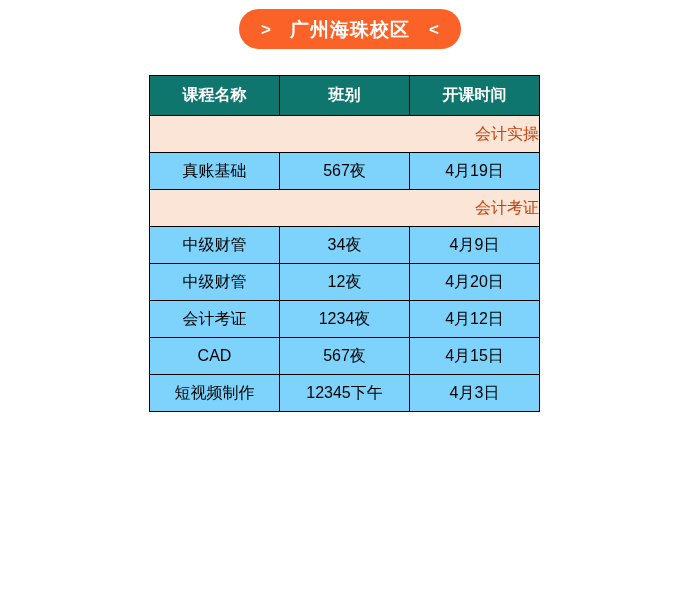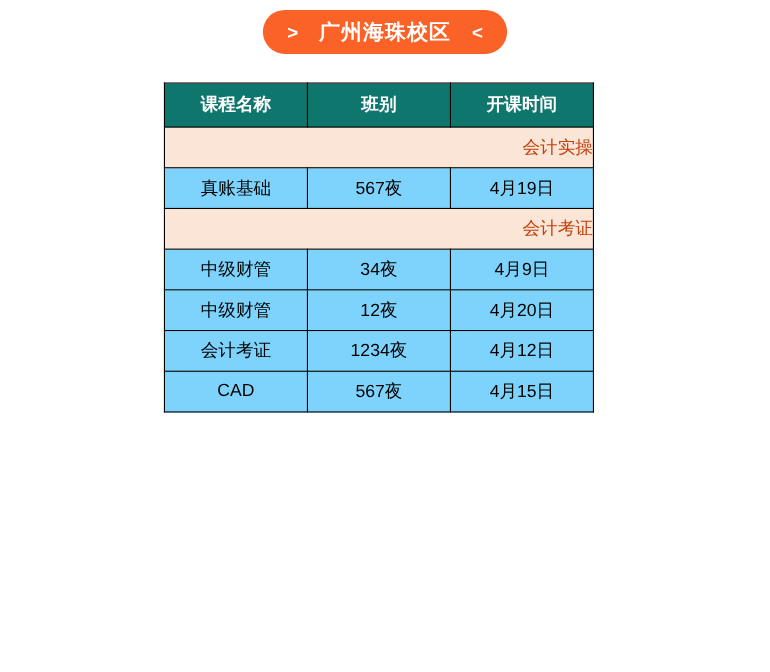--- a/index.html
+++ b/index.html
@@ -143,17 +143,22 @@
           <tr class="data-row">
             <td>会计考证</td>
             <td>1234夜</td>
             <td>4月12日</td>
           </tr>
           <tr class="data-row">
             <td>CAD</td>
             <td>567夜</td>
             <td>4月15日</td>
           </tr>
+          <tr class="data-row">
+            <td>短视频制作</td>
+            <td>12345下午</td>
+            <td>4月3日</td>
+          </tr>
         </tbody>
     </table>
   </div>
 
 </div>
 
 </body></html>

